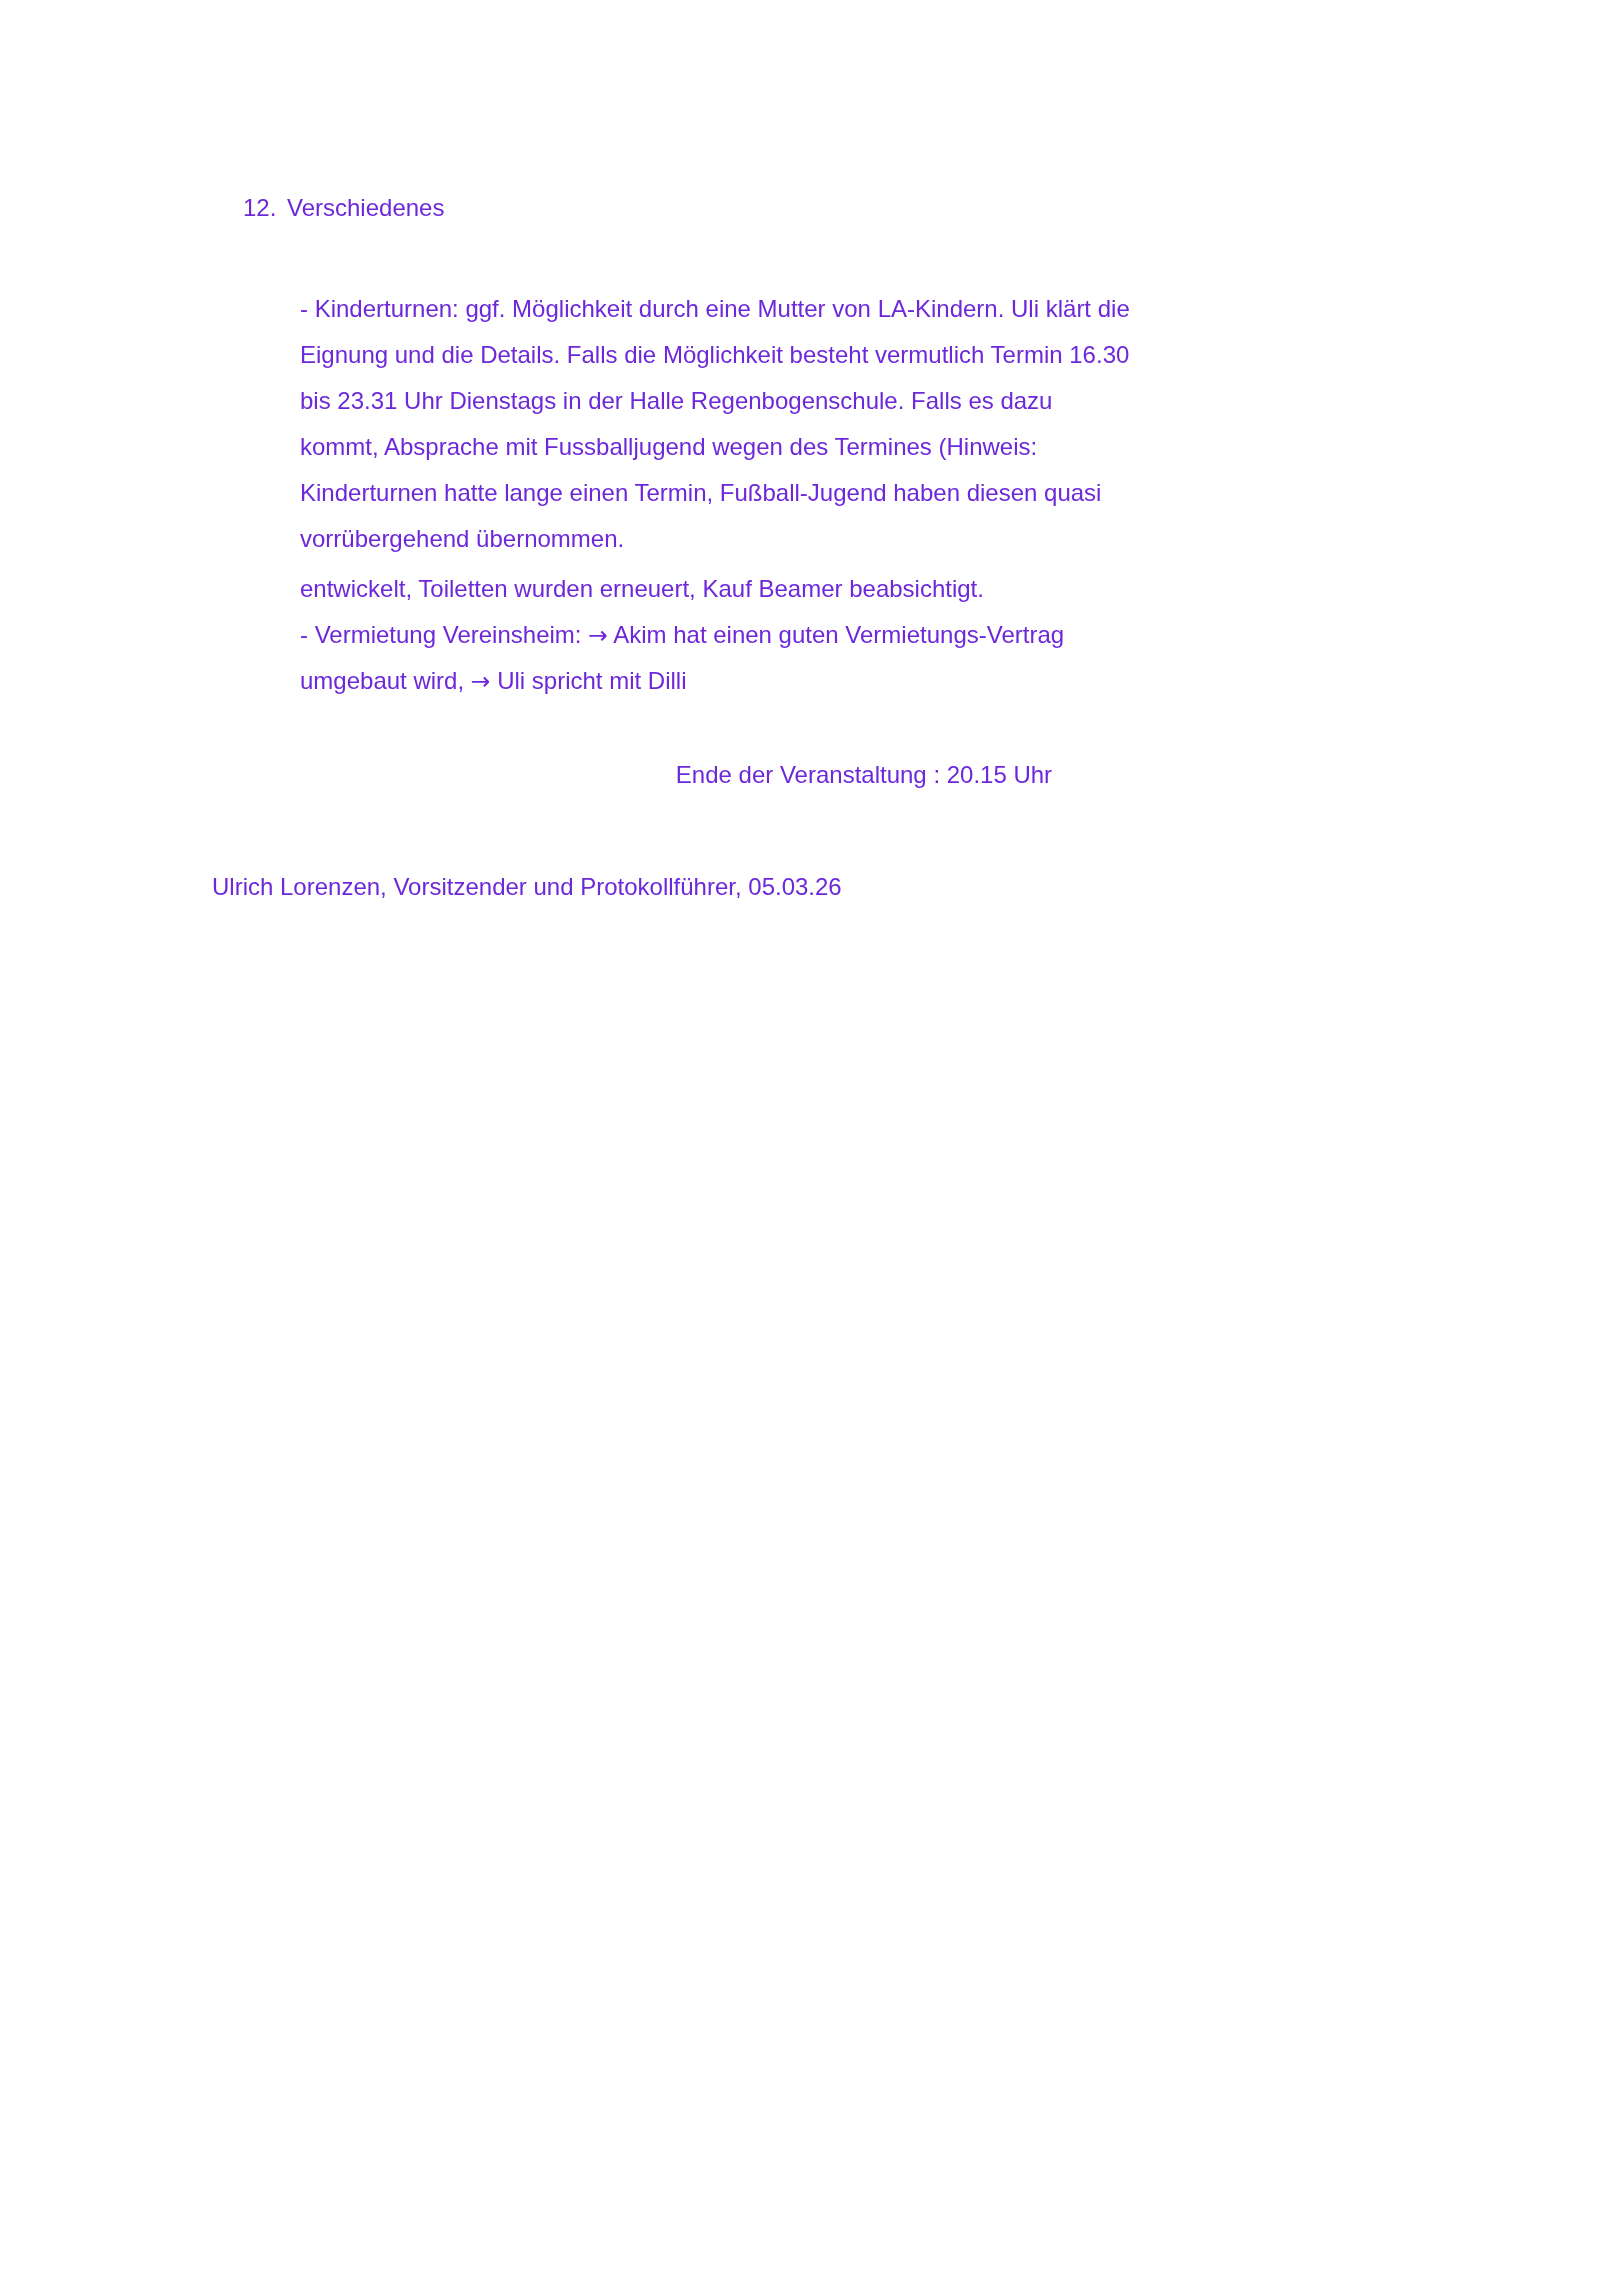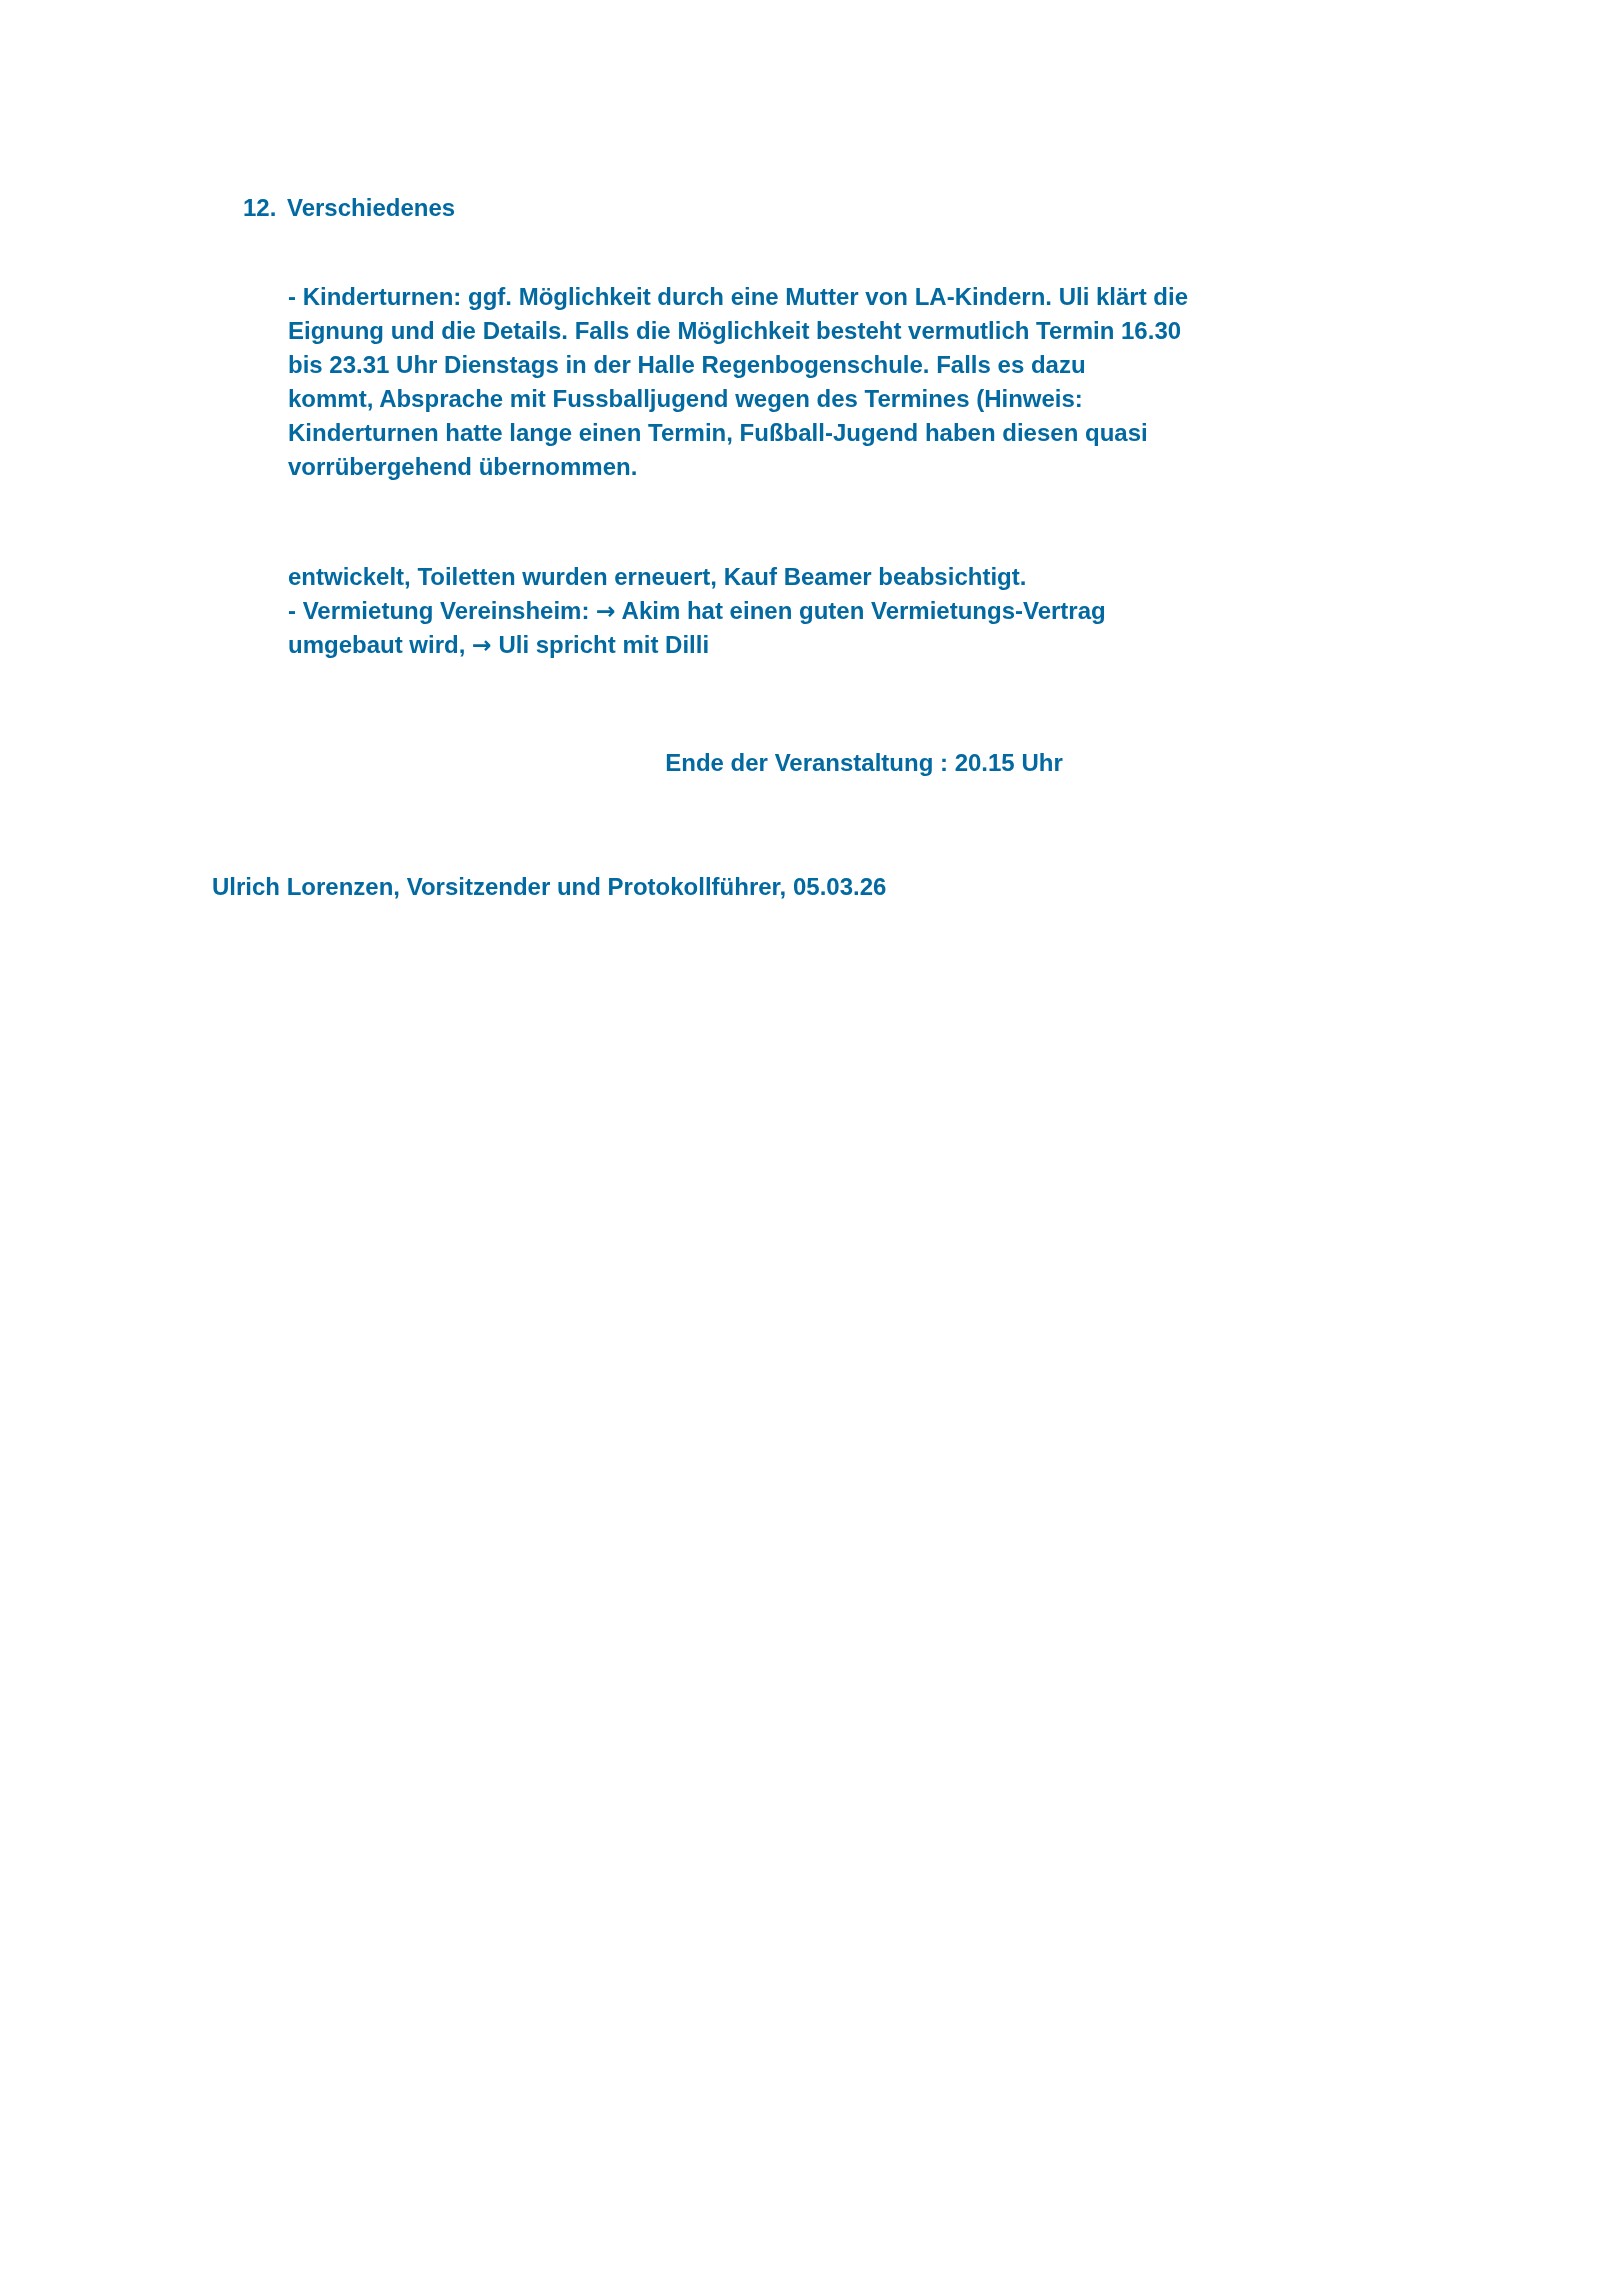--- a/index.html
+++ b/index.html
@@ -9,22 +9,21 @@
     background: #ffffff;
   }
 
   .page {
     position: relative;
     width: 1398px;
     height: 2295px;
     background: #ffffff;
     overflow: hidden;
     font-family: "Liberation Sans", sans-serif;
-    color: #0369a1;
-    font-weight: bold;
+    color: #6d28d9;
     -webkit-font-smoothing: antialiased;
   }
 
   
   .heading-item {
     position: absolute;
     left: 243px;
     top: 191px;
     display: flex;
     align-items: baseline;
@@ -44,21 +43,21 @@
   
   .body-block {
     position: absolute;
     left: 288px;
     width: 1152px;
     font-size: 24px;
     line-height: 34px;
     text-align: left;
   }
   .body-block p {
-    margin: 0;
+    margin: 12px;
   }
 
   #para-kinderturnen { top: 280px; }
   #para-vermietung  { top: 560px; }
   #para-ende        { top: 746px; text-align: center; }
 
   
   .signature {
     position: absolute;
     left: 212px;

